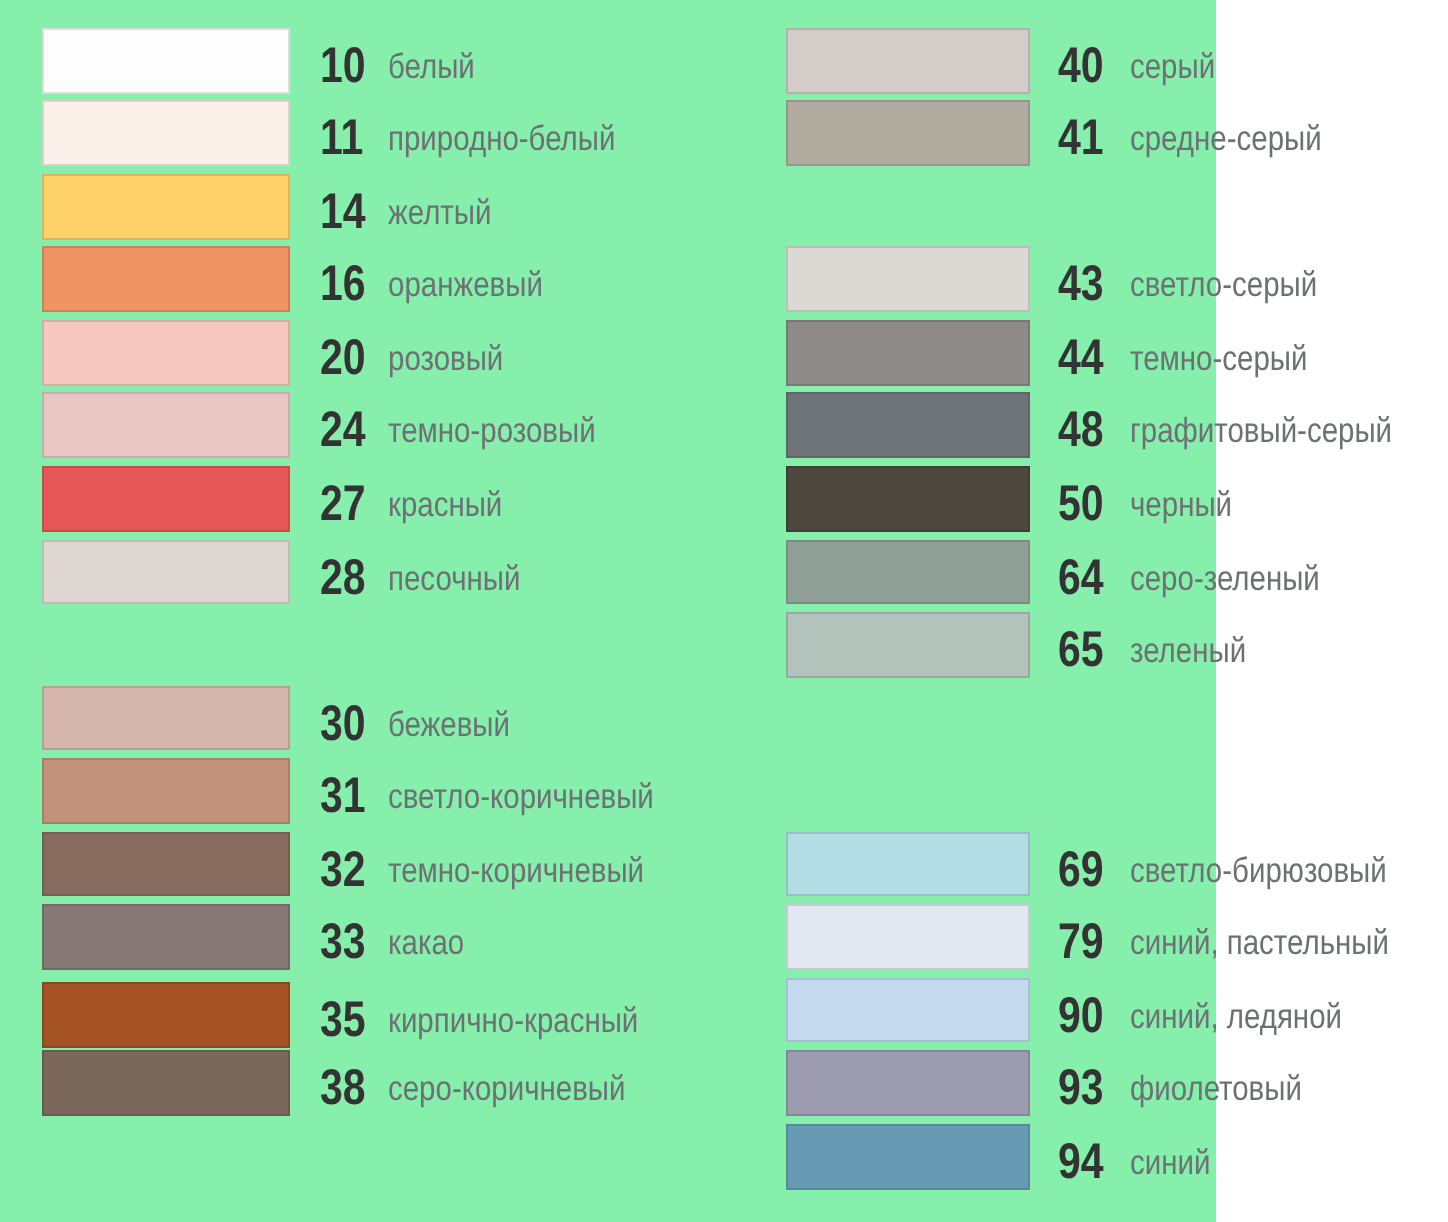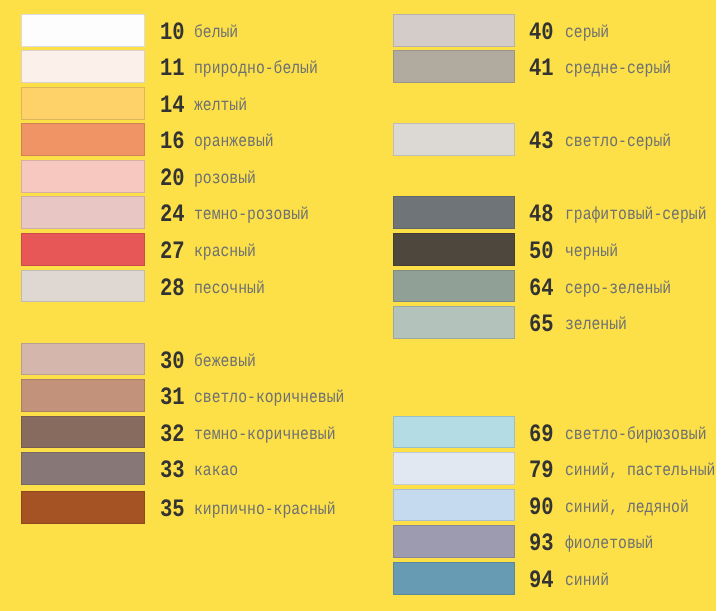--- a/index.html
+++ b/index.html
@@ -11,24 +11,23 @@
     width: 724px;
     height: 611px;
     background: #ffffff;
     font-family: "Liberation Sans", sans-serif;
     overflow: hidden;
     -webkit-font-smoothing: antialiased;
     text-rendering: geometricPrecision;
   }
   .palette {
     position: relative;
-    width: 716px;
+    width: 608px;
     height: 611px;
-    background: #fde047;
-    font-family: Liberation Mono, monospace;
+    background: #86efac;
   }
   .column {
     position: absolute;
     top: 0;
     height: 611px;
   }
   .column-left  { left: 0px;   width: 362px; }
   .column-right { left: 362px; width: 362px; }
 
   .row {
@@ -139,37 +138,47 @@
     <div class="row" style="top:452.15px">
       <div class="swatch" style="background-color: rgb(135, 120, 119);"></div>
       <div class="code">33</div>
       <div class="label">какао</div>
     </div>
     <div class="row" style="top:491px">
       <div class="swatch" style="background-color: rgb(165, 82, 36);"></div>
       <div class="code">35</div>
       <div class="label">кирпично-красный</div>
     </div>
+    <div class="row" style="top:525.2px">
+      <div class="swatch" style="background-color: rgb(122, 104, 93);"></div>
+      <div class="code">38</div>
+      <div class="label">серо-коричневый</div>
+    </div>
   </div>
   <div class="column column-right">
     <div class="row" style="top:13.85px">
       <div class="swatch" style="background-color: rgb(211, 204, 200);"></div>
       <div class="code">40</div>
       <div class="label">серый</div>
     </div>
     <div class="row" style="top:50.38px">
       <div class="swatch" style="background-color: rgb(177, 170, 159);"></div>
       <div class="code">41</div>
       <div class="label">средне-серый</div>
     </div>
     <div class="row" style="top:123.42px">
       <div class="swatch" style="background-color: rgb(220, 217, 213);"></div>
       <div class="code">43</div>
       <div class="label">светло-серый</div>
     </div>
+    <div class="row" style="top:159.95px">
+      <div class="swatch" style="background-color: rgb(141, 138, 135);"></div>
+      <div class="code">44</div>
+      <div class="label">темно-серый</div>
+    </div>
     <div class="row" style="top:196.47px">
       <div class="swatch" style="background-color: rgb(110, 116, 120);"></div>
       <div class="code">48</div>
       <div class="label">графитовый-серый</div>
     </div>
     <div class="row" style="top:233.0px">
       <div class="swatch" style="background-color: rgb(78, 71, 61);"></div>
       <div class="code">50</div>
       <div class="label">черный</div>
     </div>

